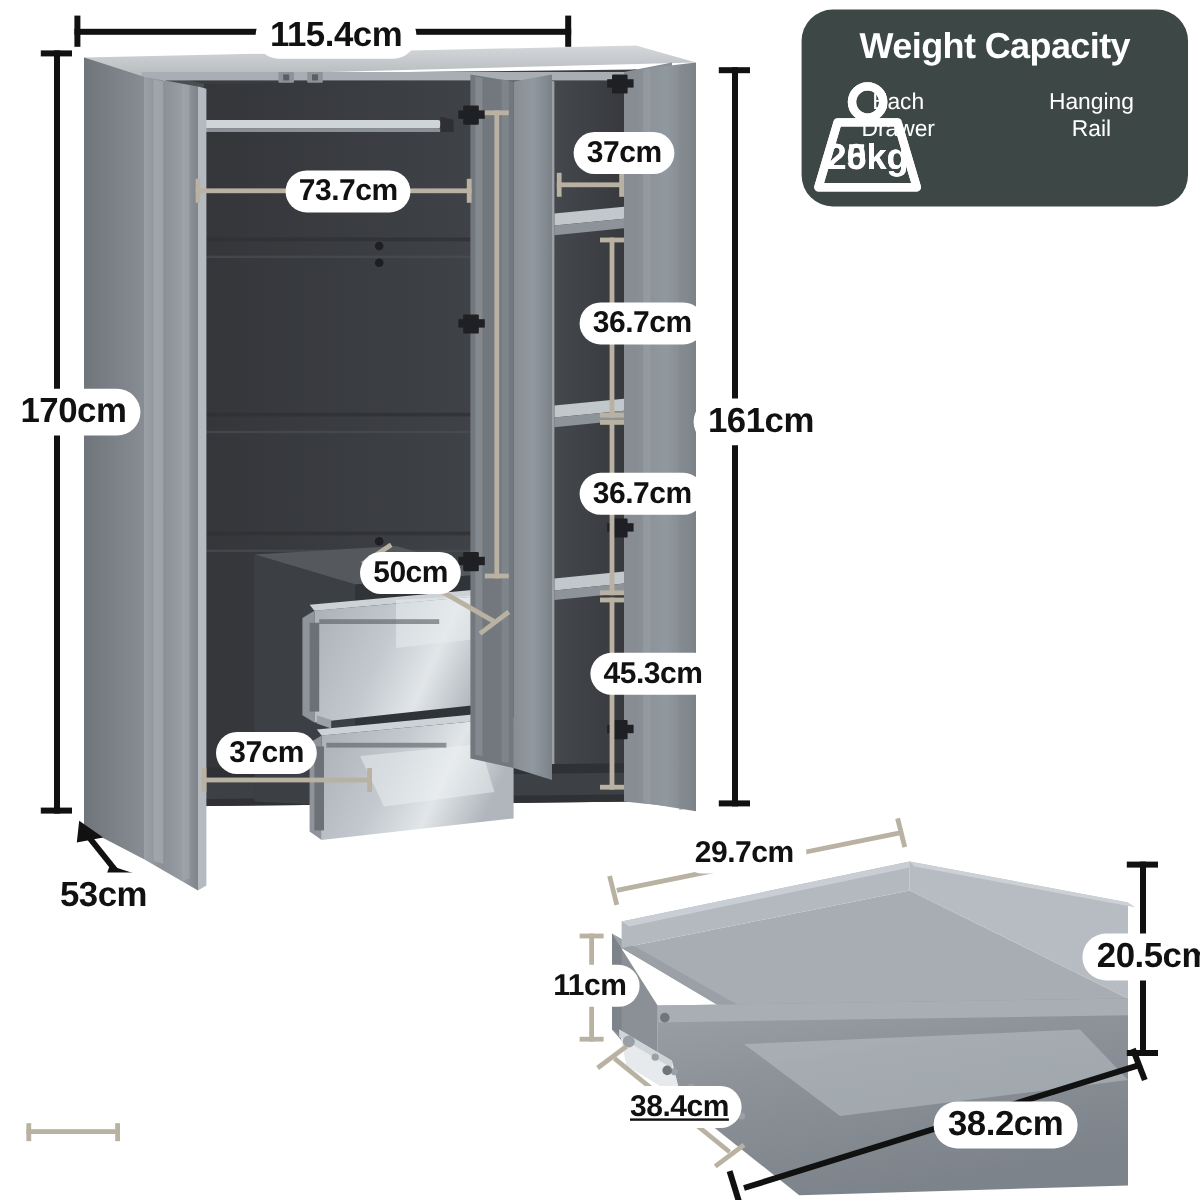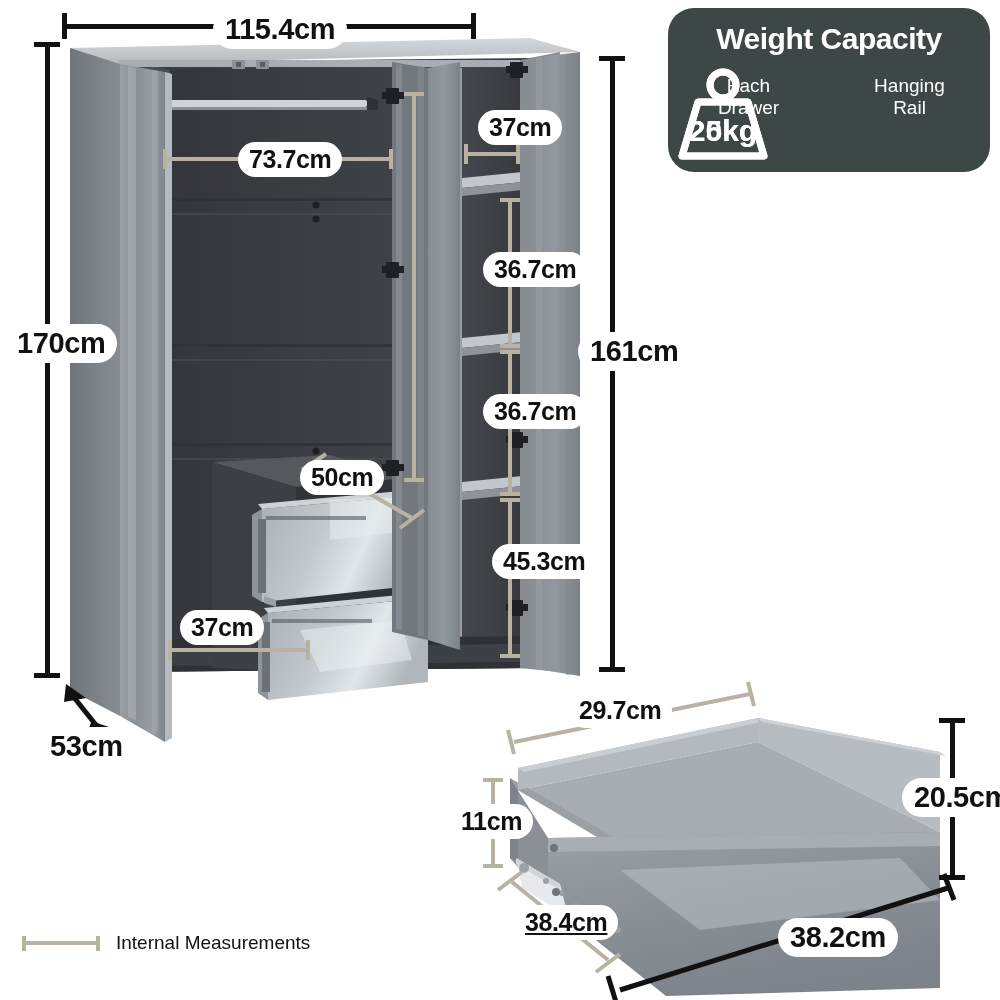--- a/index.html
+++ b/index.html
@@ -349,17 +349,16 @@
     </div>
   </div>
 
   <div class="legend">
     <div class="lrow">
       <div class="lswatch">
         <div style="position:absolute;left:0;top:8px;width:78px;height:4px;background:#b9b2a2;"></div>
         <div style="position:absolute;left:0;top:3px;width:4px;height:15px;background:#b9b2a2;"></div>
         <div style="position:absolute;left:74px;top:3px;width:4px;height:15px;background:#b9b2a2;"></div>
       </div>
-      <div class="ltext">Internal Measurements</div>
     </div>
   </div>
 
 </div>
 
 </body></html>

